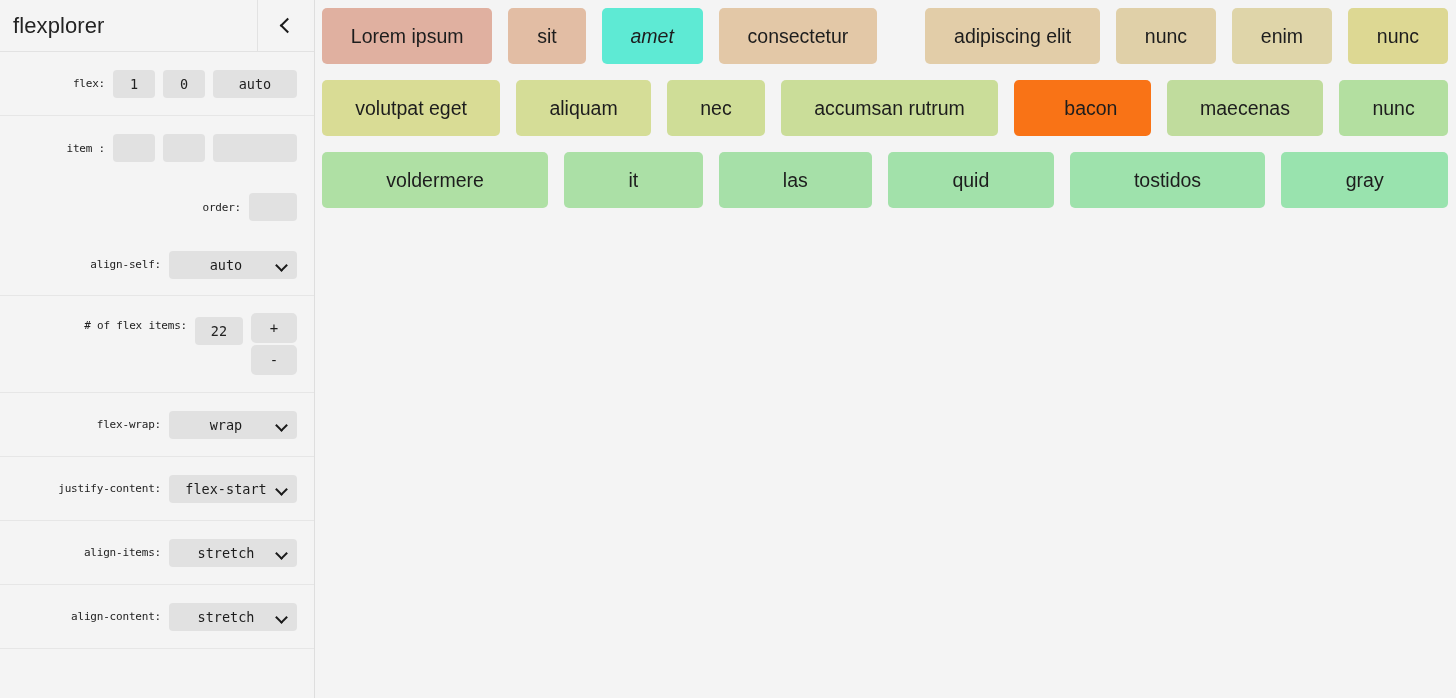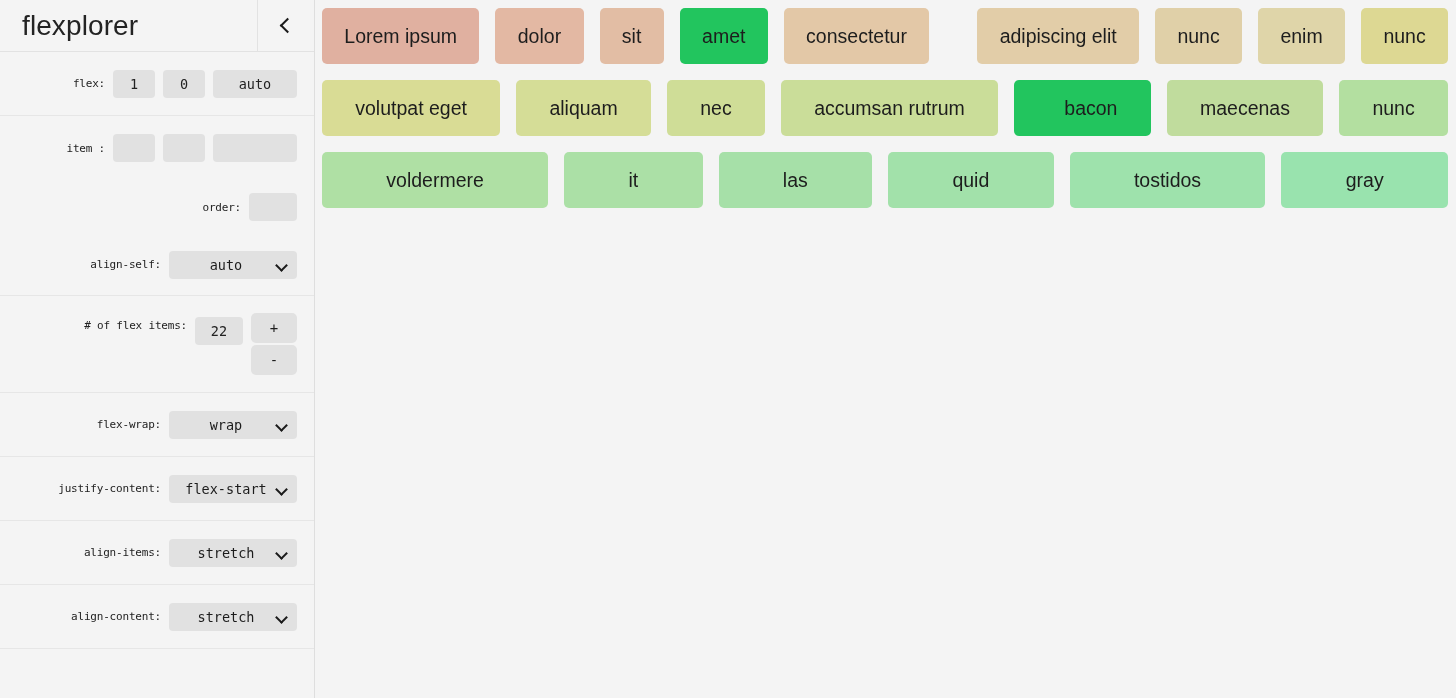--- a/index.html
+++ b/index.html
@@ -36,22 +36,22 @@
     height: 52px;
     min-height: 52px;
     display: flex;
     flex-direction: row;
     align-items: center;
     border-bottom: 1px solid #e2e2e2;
     box-sizing: border-box;
   }
   .sb-title {
     flex: 1 1 auto;
-    padding-left: 22px;
-    font-size: 28px;
+    padding-left: 13px;
+    font-size: 22px;
     line-height: 1;
     color: #232323;
     font-family: "Liberation Sans", sans-serif;
     letter-spacing: 0.1px;
   }
   .sb-collapse {
     width: 57px;
     min-width: 57px;
     height: 51px;
     border-left: 1px solid #e2e2e2;
@@ -294,27 +294,24 @@
       </span>
     </div>
 
   </div>
 
   <div id="main">
     <div id="flex-container">
         <div class="flex-item" style="background: rgb(224, 176, 160);">
           <span>Lorem ipsum</span>
         </div>
-        <div class="flex-item" style="background: rgb(227, 184, 163);">
-          <span>dolor</span>
-        </div>
         <div class="flex-item" style="background: rgb(226, 189, 164);">
           <span>sit</span>
         </div>
-        <div class="flex-item" style="background: #22c55e;">
+        <div class="flex-item" style="background: #5eead4; font-style: italic;">
           <span>amet</span>
         </div>
         <div class="flex-item" style="background: rgb(227, 200, 167);">
           <span>consectetur</span>
         </div>
         <div class="flex-item" style="background: rgb(226, 205, 168); margin-left: 32px;">
           <span>adipiscing elit</span>
         </div>
         <div class="flex-item" style="background: rgb(224, 208, 168);">
           <span>nunc</span>
@@ -330,21 +327,21 @@
         </div>
         <div class="flex-item" style="background: rgb(213, 221, 151);">
           <span>aliquam</span>
         </div>
         <div class="flex-item" style="background: rgb(207, 221, 151);">
           <span>nec</span>
         </div>
         <div class="flex-item" style="background: rgb(202, 221, 153);">
           <span>accumsan rutrum</span>
         </div>
-        <div class="flex-item" style="background: #22c55e; padding-left: 39px;">
+        <div class="flex-item" style="background: #f97316; padding-left: 39px;">
           <span>bacon</span>
         </div>
         <div class="flex-item" style="background: rgb(192, 220, 157);">
           <span>maecenas</span>
         </div>
         <div class="flex-item" style="background: rgb(179, 223, 160);">
           <span>nunc</span>
         </div>
         <div class="flex-item" style="background: rgb(175, 224, 164);">
           <span>voldermere</span>

